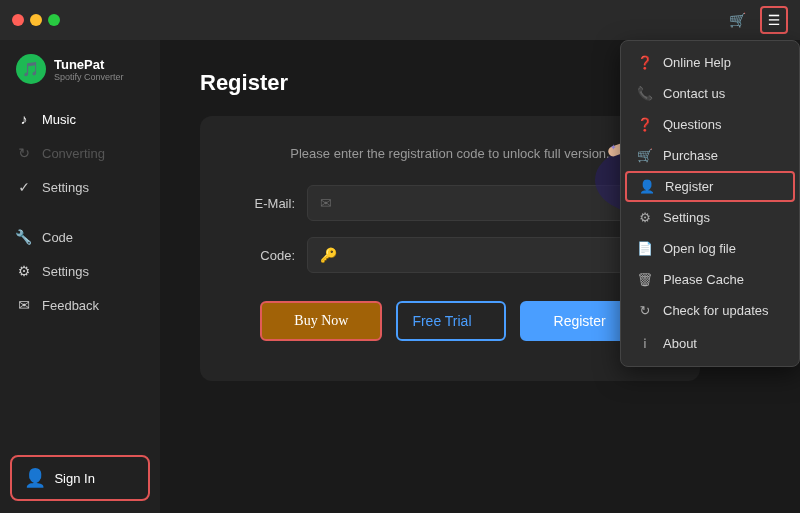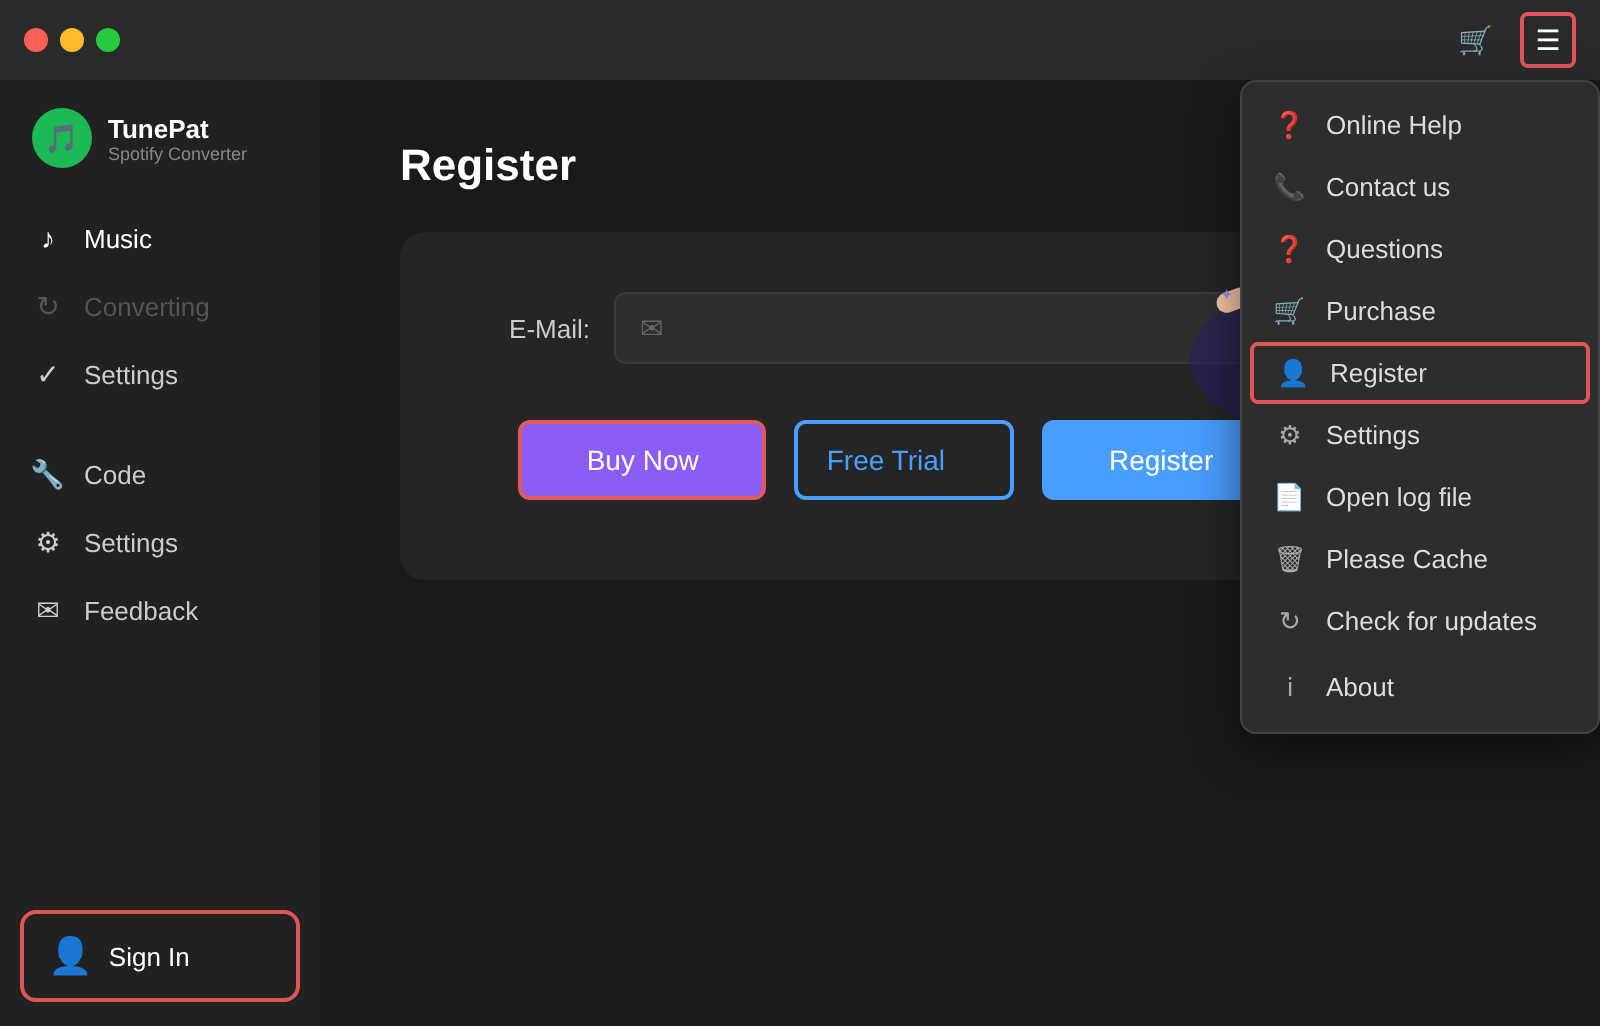--- a/index.html
+++ b/index.html
@@ -188,23 +188,24 @@
     }
     .btn {
       padding: 10px 32px;
       border-radius: 6px;
       font-size: 14px;
       font-weight: 500;
       cursor: pointer;
       border: 2px solid transparent;
     }
     .btn-buy {
-      background: #8b5cf6;
+      background: #a16207;
       color: #fff;
       border-color: #e05a5a;
+      font-family: Liberation Serif, serif;
     }
     .btn-trial {
       background: transparent;
       color: #4a9eff;
       border-color: #4a9eff;
       padding-left: 14px;
     }
     .btn-register {
       background: #4a9eff;
       color: #fff;
@@ -378,29 +379,37 @@
 
           <text x="95" y="110" font-size="18" fill="#e0a030">♪</text>
 
           <text x="105" y="70" font-size="12" fill="#f0e050">✦</text>
           <text x="30" y="90" font-size="8" fill="#a090f0">✦</text>
           <text x="115" y="90" font-size="10" fill="#c0e060">+</text>
         </svg>
       </div>
 
       <div class="register-card">
+        <div class="card-subtitle">Please enter the registration code to unlock full version.</div>
 
         <div class="form-group">
           <div class="form-label">E-Mail:</div>
           <div class="form-input">
             <span class="input-icon">✉</span>
             <input type="text" style="">
           </div>
         </div>
 
+        <div class="form-group">
+          <div class="form-label">Code:</div>
+          <div class="form-input">
+            <span class="input-icon">🔑</span>
+            <input type="text" style="">
+          </div>
+        </div>
 
         <div class="buttons-row">
           <button class="btn btn-buy">Buy Now</button>
           <button class="btn btn-trial">Free Trial</button>
           <button class="btn btn-register">Register</button>
         </div>
       </div>
     </div>
 
     <div class="dropdown-menu" id="dropdown">

